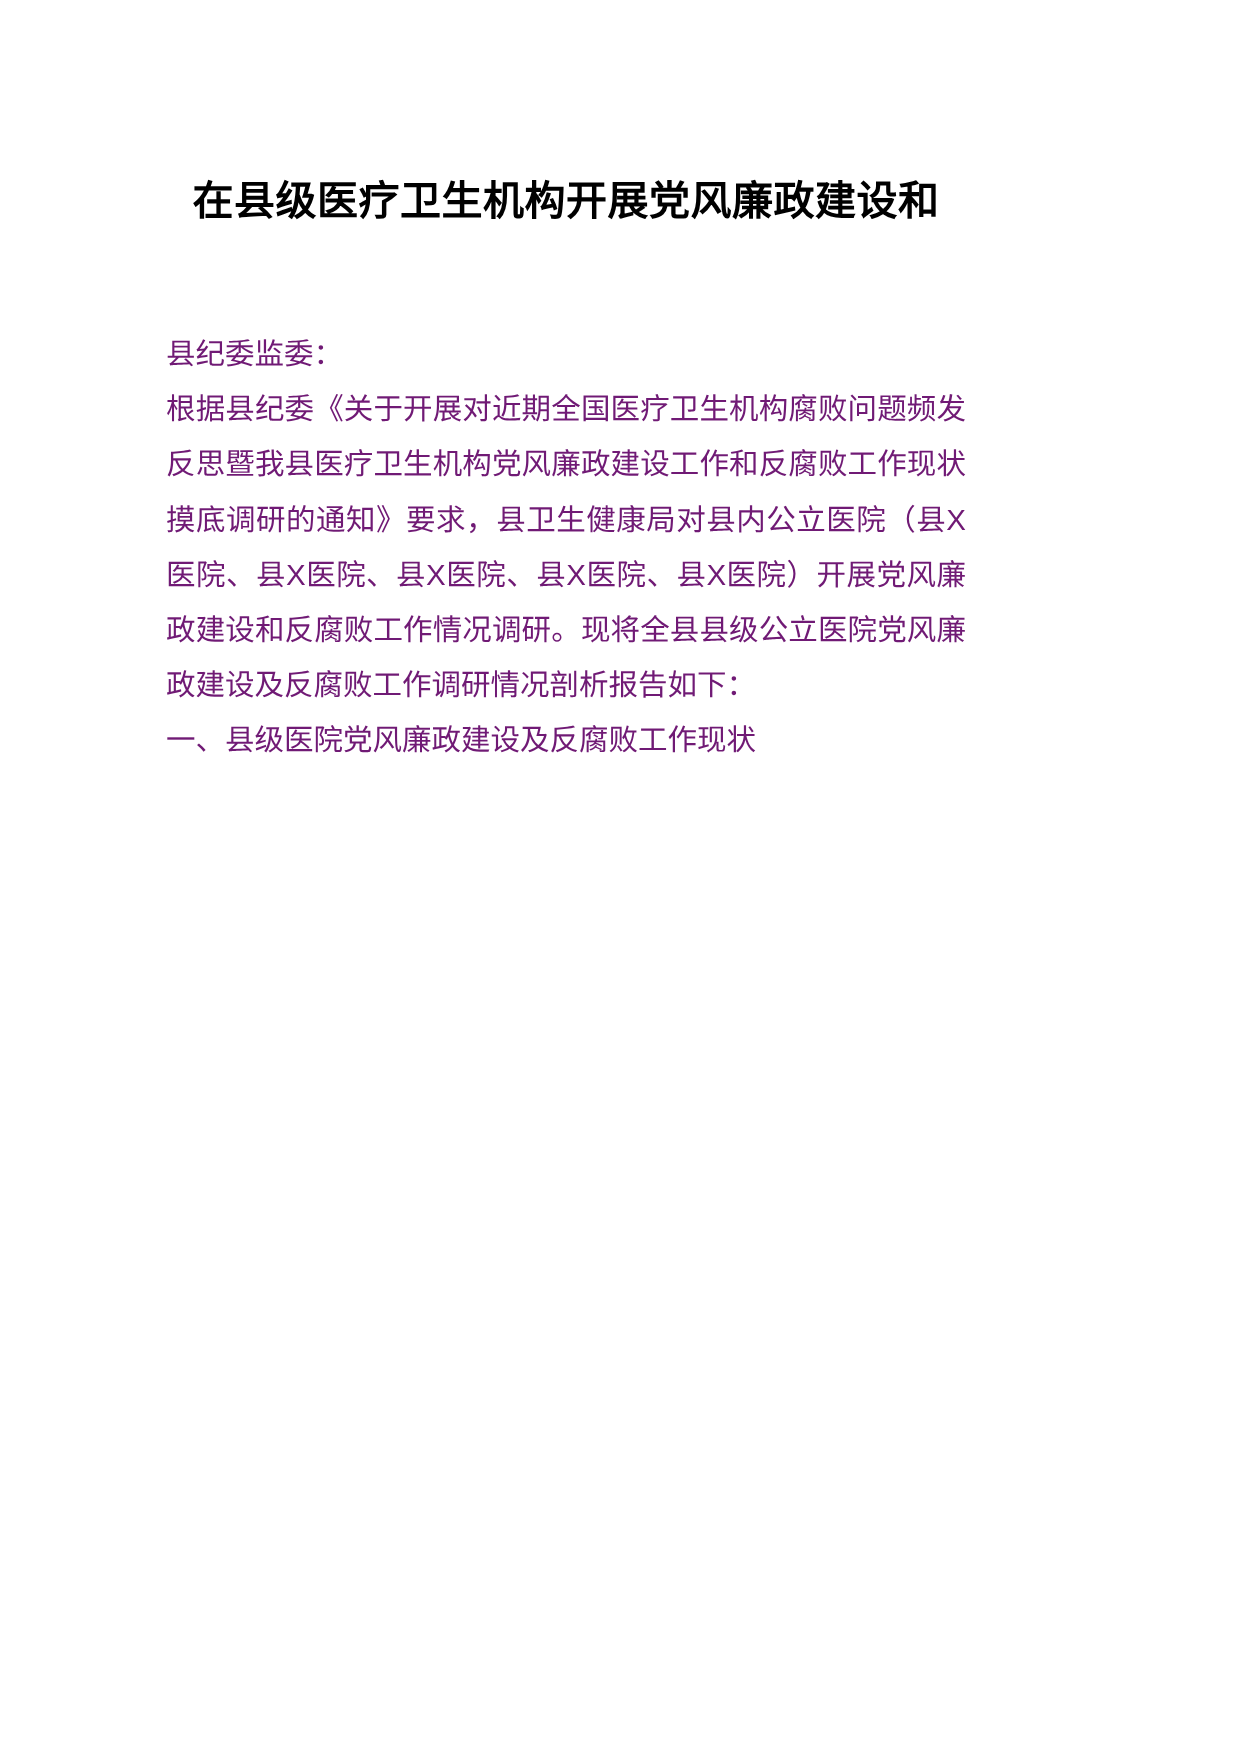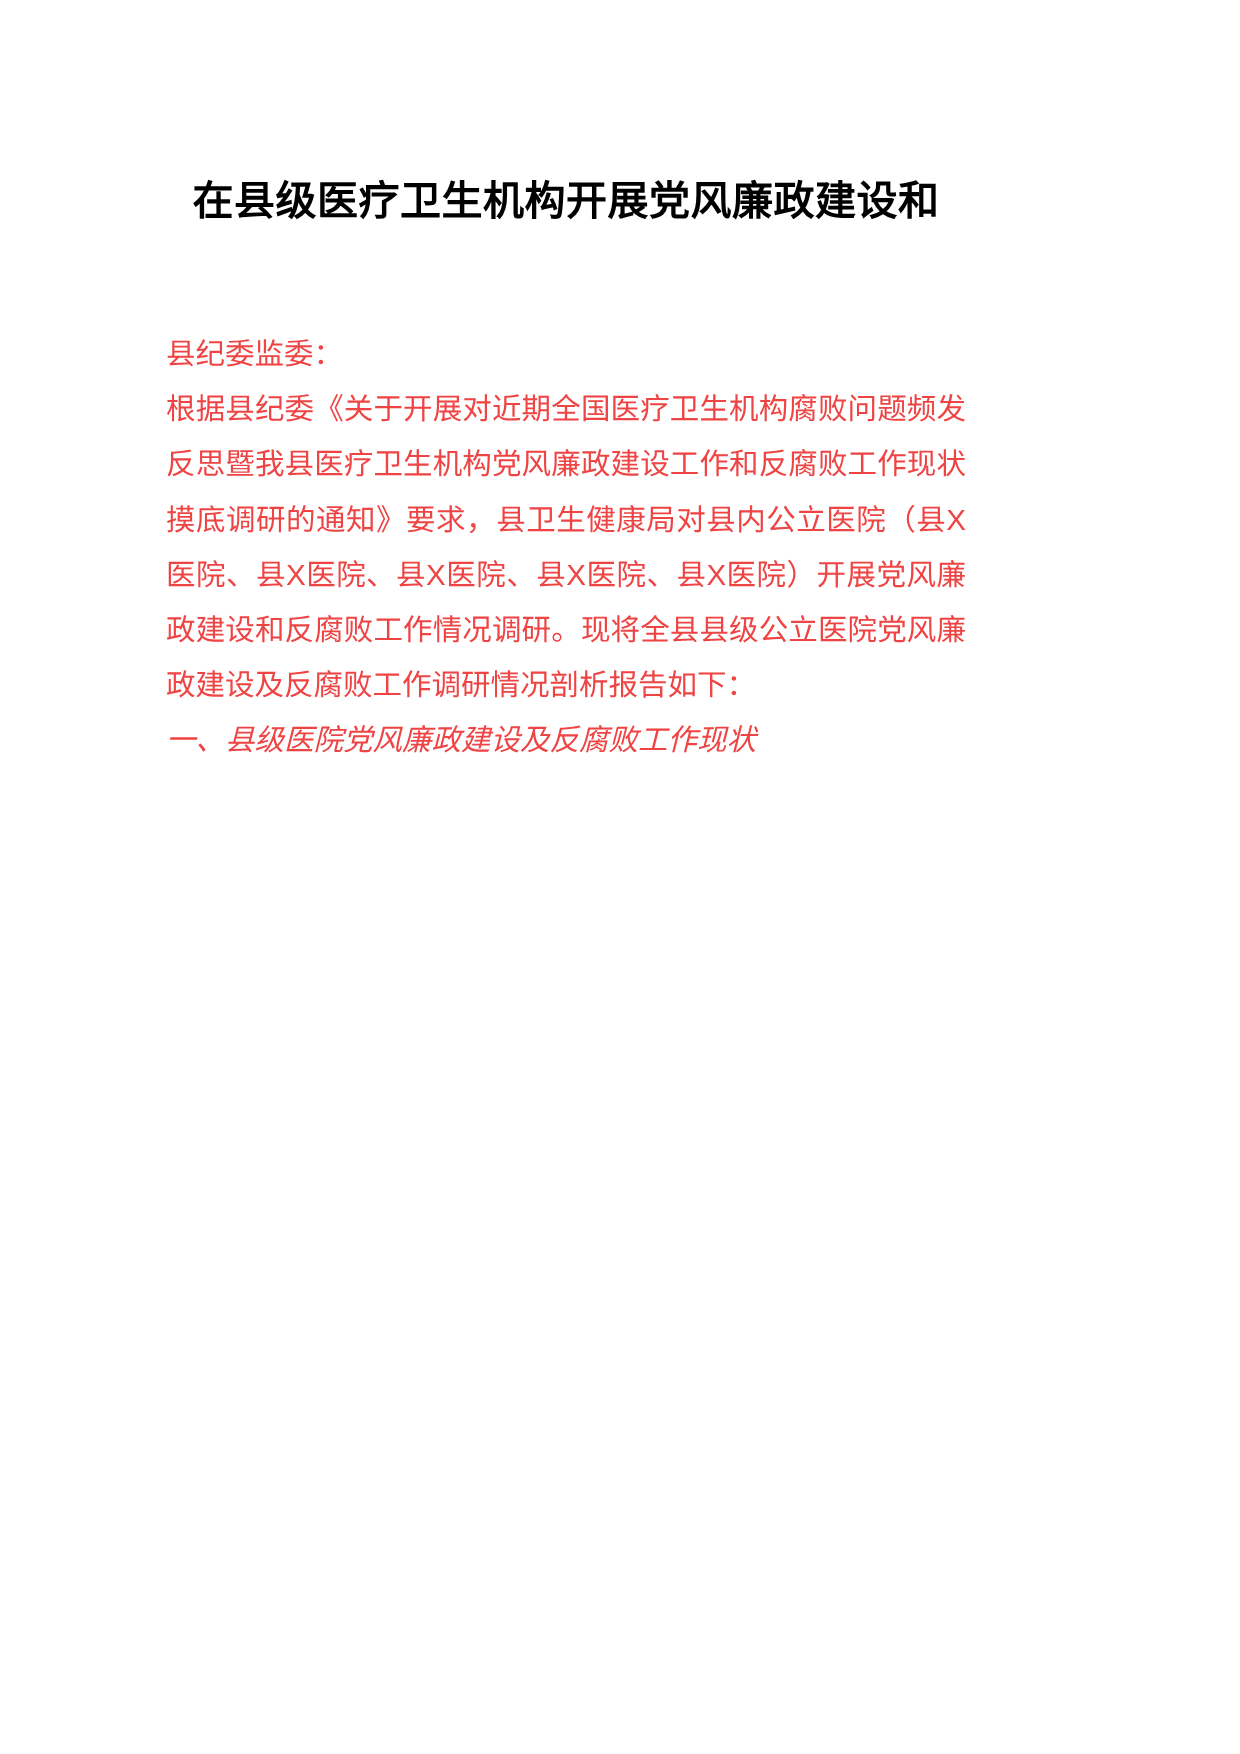--- a/index.html
+++ b/index.html
@@ -47,30 +47,29 @@
     padding-top: 56px;
   }
   p.para {
     margin: 0;
     padding: 0;
     font-size: 29.5px;
     line-height: 55.2px;
     text-align: justify;
     text-justify: inter-ideograph;
     text-align-last: left;
-    color: #ef4444;
+    color: #701a75;
     letter-spacing: 0px;
     word-break: break-all;
   }
   p.para.salutation {
     text-align: left;
   }
   p.para.heading {
     text-align: center;
-    font-style: italic;
   }
 </style>
 </head>
 <body>
 
 <div class="page">
 
   <div class="doc-body">
 
     <div class="title-block">

